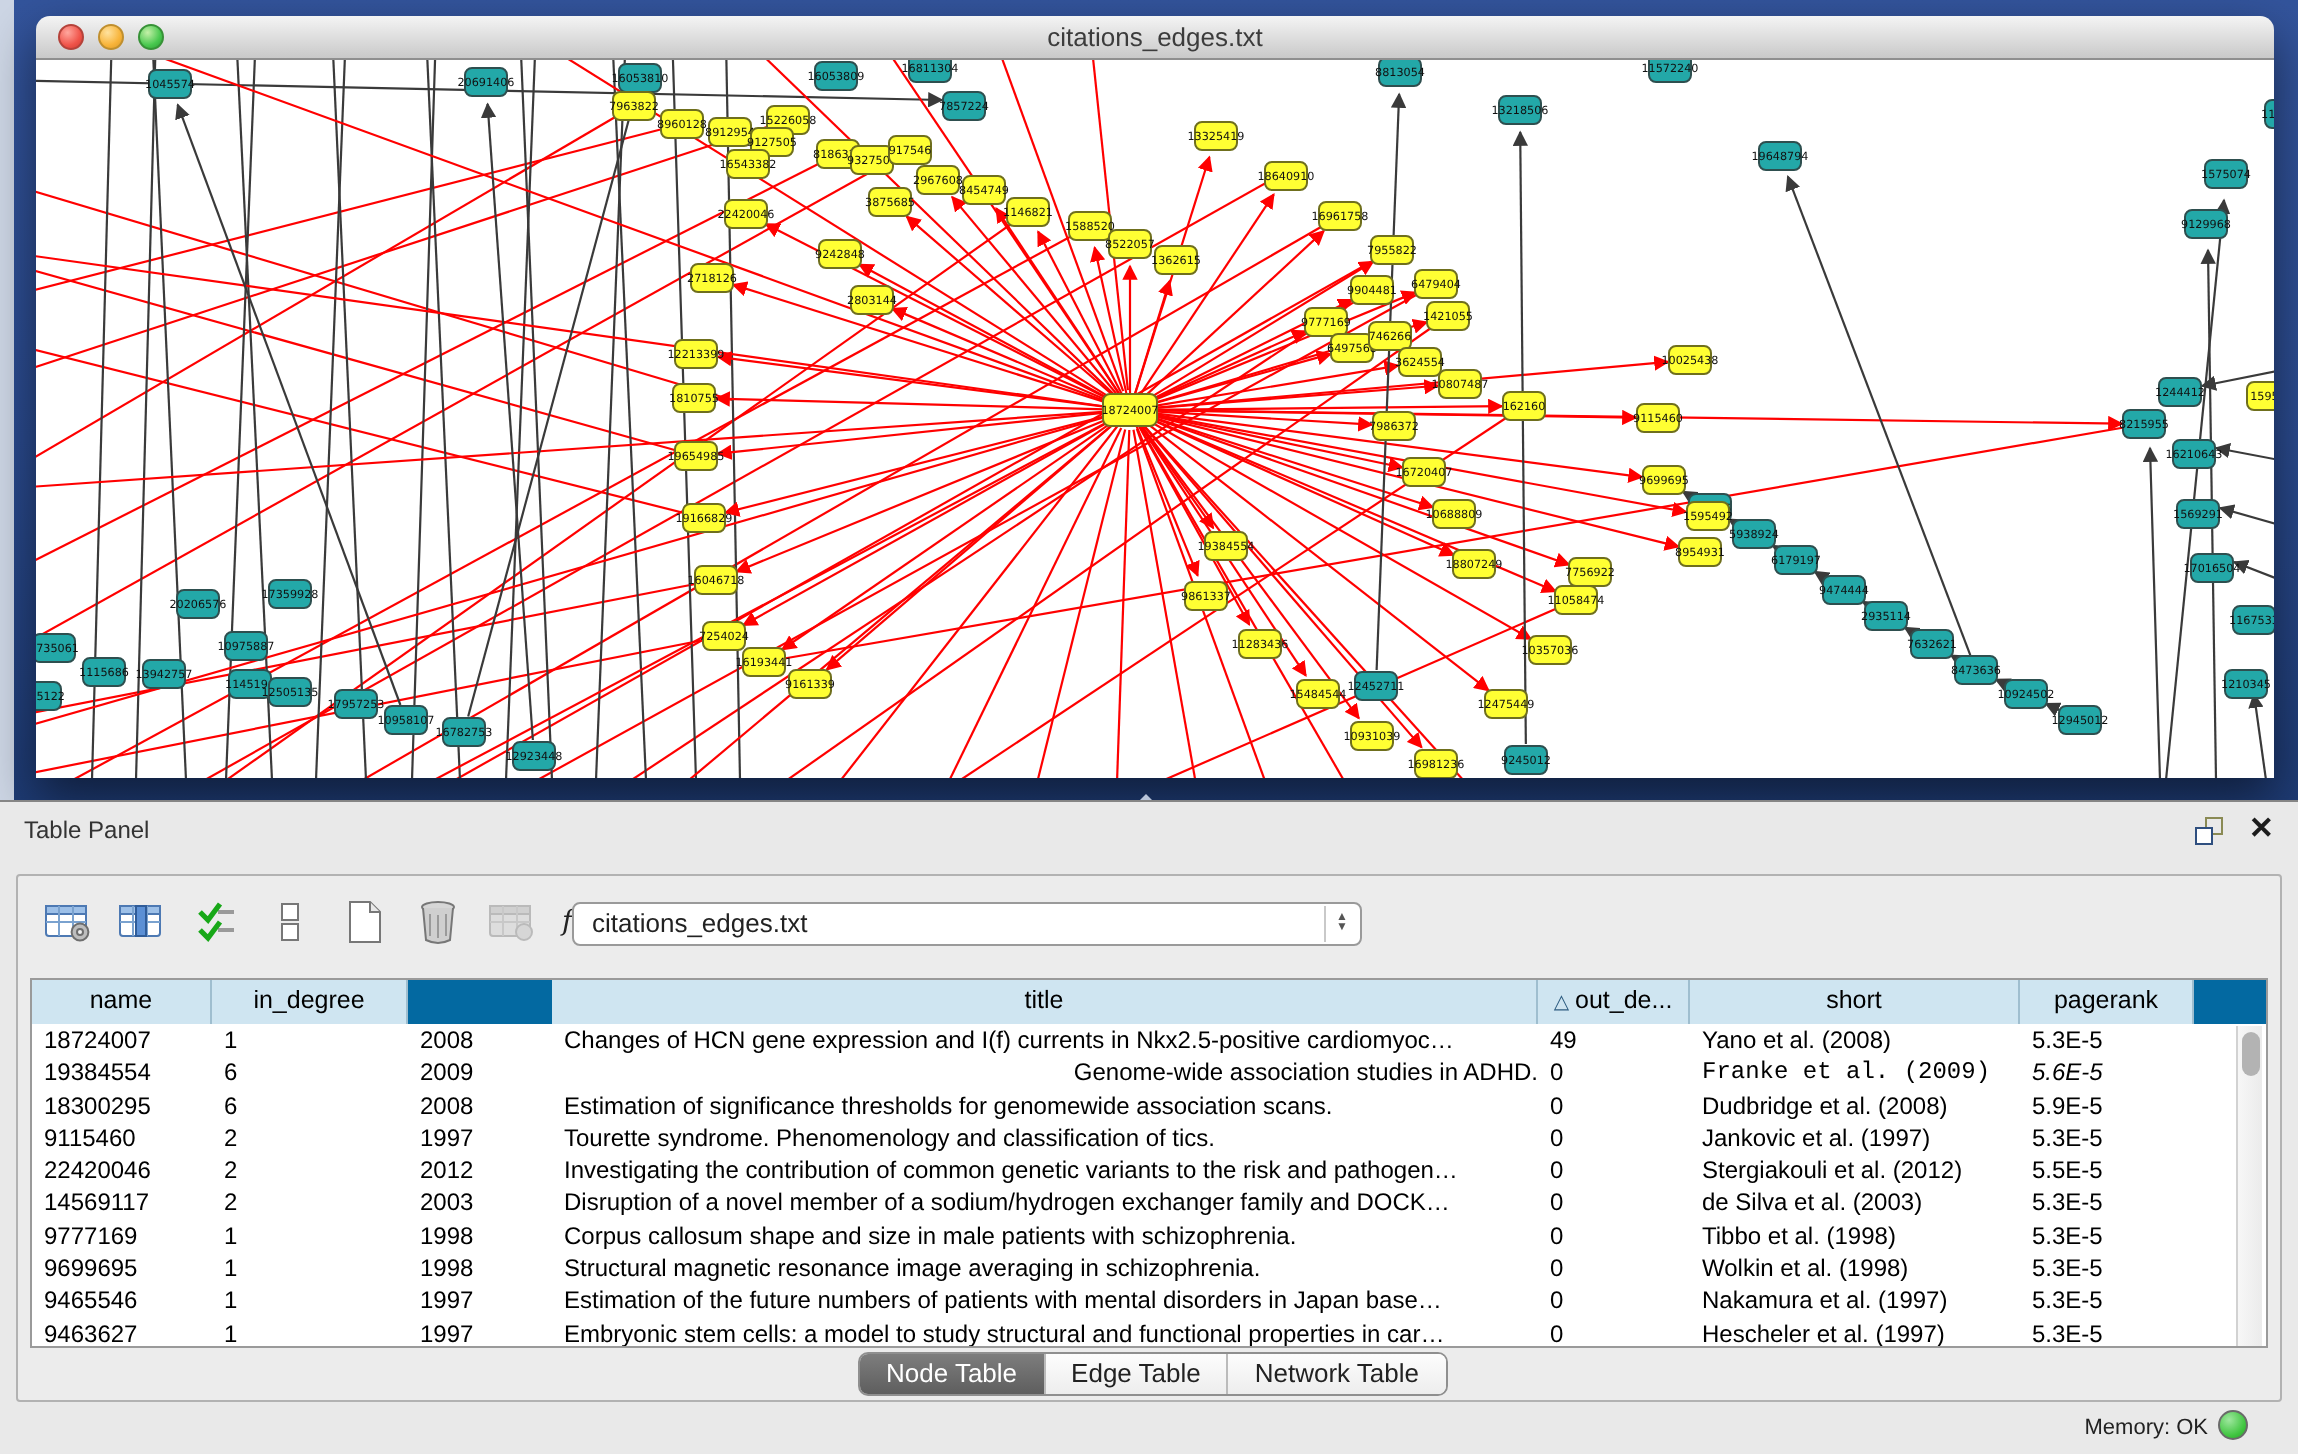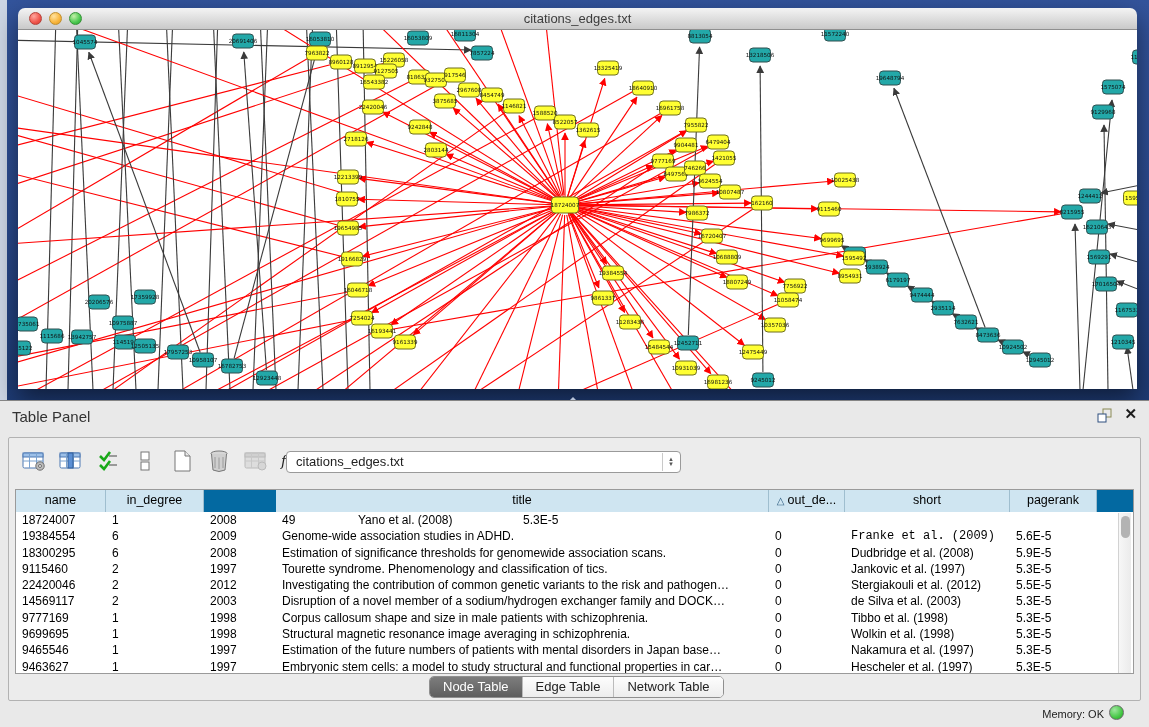--- a/index.html
+++ b/index.html
@@ -18,21 +18,21 @@
   .tl.red{left:11px;background:radial-gradient(circle at 35% 30%,#ffa79e,#f0544a 60%,#cf3a30);border:1px solid #b5423a}
   .tl.yellow{left:31px;background:radial-gradient(circle at 35% 30%,#ffe29e,#f8b43a 60%,#d99a28);border:1px solid #c08f2e}
   .tl.green{left:51px;background:radial-gradient(circle at 35% 30%,#c4f0a8,#49c84f 60%,#2b9e33);border:1px solid #379237}
   .wtitle{position:absolute;left:0;right:0;top:3px;text-align:center;font-size:13px;color:#3c3c3c}
   .canvas{position:absolute;left:0;top:22px;width:1119px;height:359px;background:#fff;overflow:hidden}
   .canvas svg{display:block}
   .grip{position:absolute;left:568px;top:397px;width:0;height:0;
         border-left:5px solid transparent;border-right:5px solid transparent;border-bottom:5px solid #b8c4d9;}
   
   .table-panel{position:absolute;left:0;top:400px;width:1149px;height:327px;background:#e9e9e9;border-top:1px solid #858585}
-  .tp-title{position:absolute;left:12px;top:7px;font-size:15px;color:#333}
+  .tp-title{position:absolute;left:12px;top:7px;font-size:12px;color:#333}
   .tp-float{position:absolute;right:36px;top:6px;cursor:pointer}
   .tp-close{position:absolute;right:12px;top:4px;font-size:15px;font-weight:bold;color:#1c1c1c;cursor:pointer}
   .tp-inset{position:absolute;left:8px;top:36px;width:1133px;height:264px;background:#ececec;
             border:1px solid #b2b2b2;border-radius:2px}
   .toolbar{position:absolute;left:10px;top:6px;height:34px;display:flex;align-items:center}
   .tool{margin-right:7px;cursor:pointer;display:inline-flex;align-items:center;justify-content:center;width:30px;height:30px}
   .tool .fx{font-family:"DejaVu Serif",serif;font-style:italic;font-size:14px;color:#222}
   .combo{position:absolute;left:277px;top:13px;width:395px;height:22px;background:#fff;border:1px solid #9a9a9a;
          border-radius:4px;font-size:13px;color:#222;line-height:20px;padding-left:9px;cursor:pointer}
   .combo .arrows{position:absolute;right:1px;top:1px;bottom:1px;width:17px;border-left:1px solid #c9c9c9;
@@ -730,32 +730,33 @@
             <div class="th" style="width: 493px;"><span>title</span></div>
             <div class="th" style="width: 76px;"><span class="sort">△</span><span>out_de...</span></div>
             <div class="th" style="width: 165px;"><span>short</span></div>
             <div class="th" style="width: 87px;"><span>pagerank</span></div>
           </div>
         <div id="tbody">
             <div class="tr">
               <div class="td" style="width: 90px;">18724007</div>
               <div class="td" style="width: 98px;">1</div>
               <div class="td" style="width: 72px;">2008</div>
+              <div class="td" style="width: 493px;">Changes of HCN gene expression and I(f) currents in Nkx2.5-positive cardiomyoc…</div>
               <div class="td" style="width: 76px;">49</div>
               <div class="td" style="width: 165px;">Yano et al. (2008)</div>
               <div class="td" style="width: 87px;">5.3E-5</div>
             </div>
             <div class="tr">
               <div class="td" style="width: 90px;">19384554</div>
               <div class="td" style="width: 98px;">6</div>
               <div class="td" style="width: 72px;">2009</div>
-              <div class="td" style="width: 493px;">Genome-wide association studies in ADHD.</div>
+              <div class="td" style="width: 493px; text-align: right;">Genome-wide association studies in ADHD.</div>
               <div class="td" style="width: 76px;">0</div>
               <div class="td" style="width: 165px; font-family: Liberation Mono, monospace;">Franke et al. (2009)</div>
-              <div class="td" style="width: 87px;">5.6E-5</div>
+              <div class="td" style="width: 87px; font-style: italic;">5.6E-5</div>
             </div>
             <div class="tr">
               <div class="td" style="width: 90px;">18300295</div>
               <div class="td" style="width: 98px;">6</div>
               <div class="td" style="width: 72px;">2008</div>
               <div class="td" style="width: 493px;">Estimation of significance thresholds for genomewide association scans.</div>
               <div class="td" style="width: 76px;">0</div>
               <div class="td" style="width: 165px;">Dudbridge et al. (2008)</div>
               <div class="td" style="width: 87px;">5.9E-5</div>
             </div>

